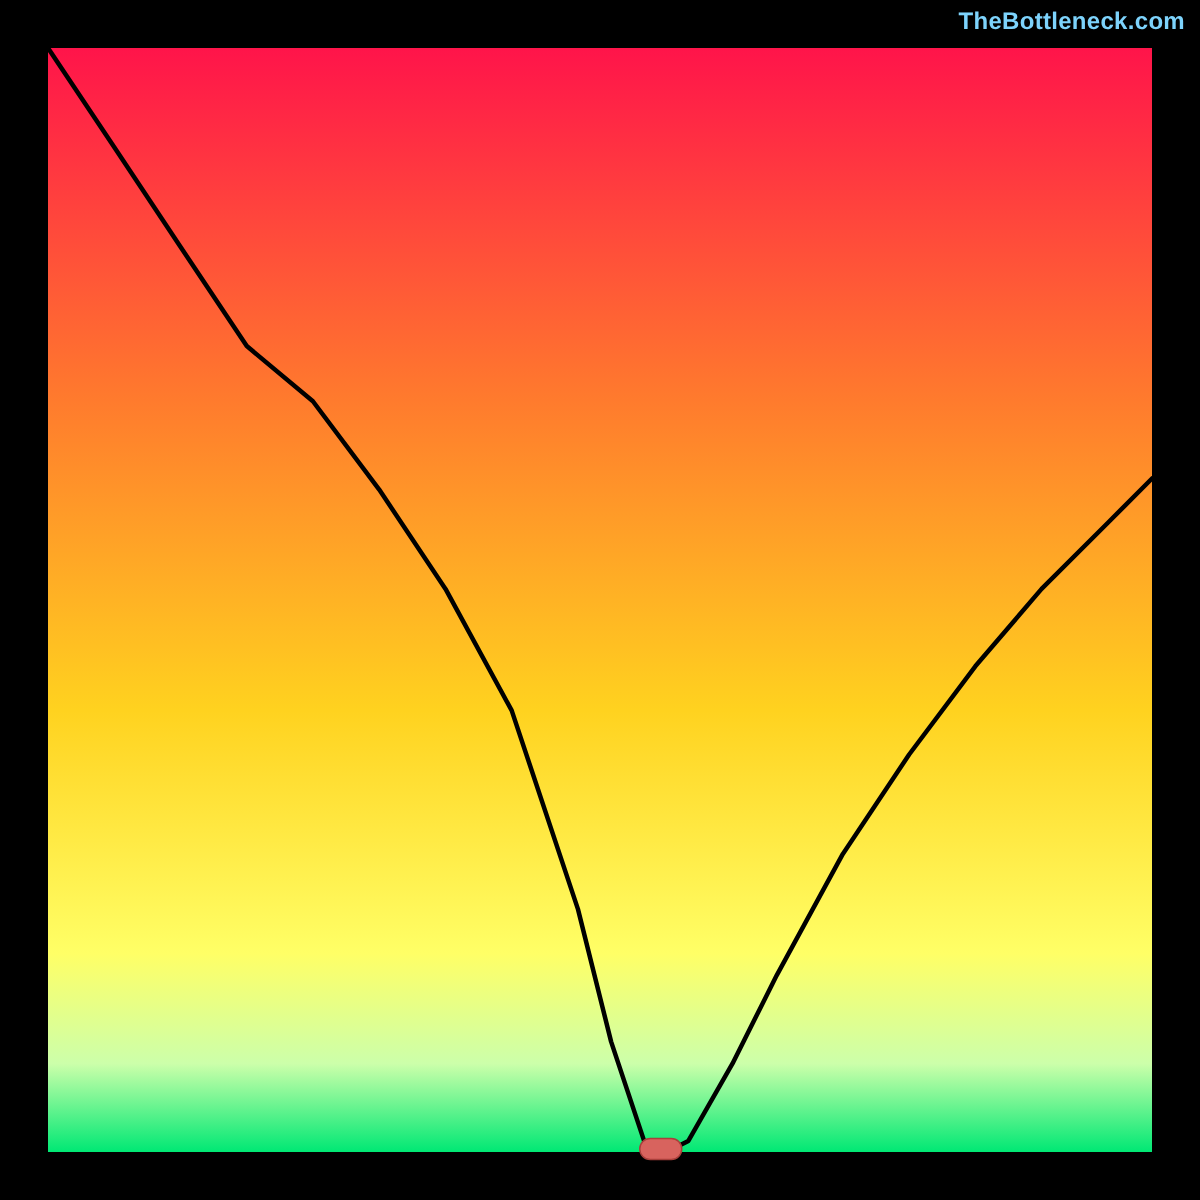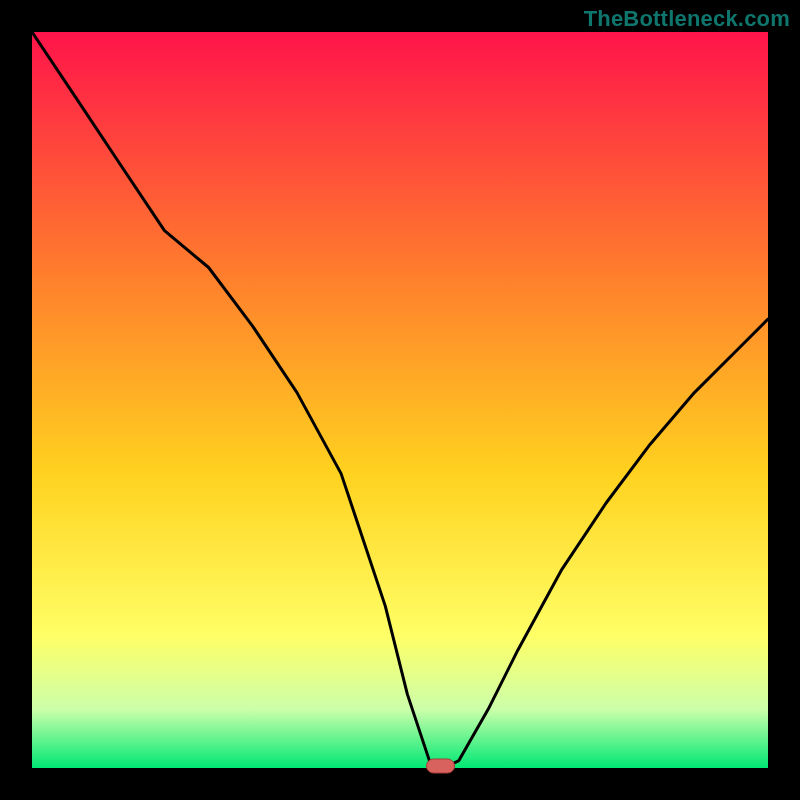--- a/index.html
+++ b/index.html
@@ -14,22 +14,22 @@
   .frame {
     position: relative;
     width: 800px;
     height: 800px;
     background: #000;
   }
   .watermark {
     position: absolute;
     top: 6px;
     right: 10px;
-    color: #0f766e;
-    font-size: 22px;
+    color: #7dd3fc;
+    font-size: 16px;
     font-weight: 600;
     letter-spacing: 0.2px;
     z-index: 5;
   }
   svg {
     position: absolute;
     top: 0;
     left: 0;
   }
 </style>

